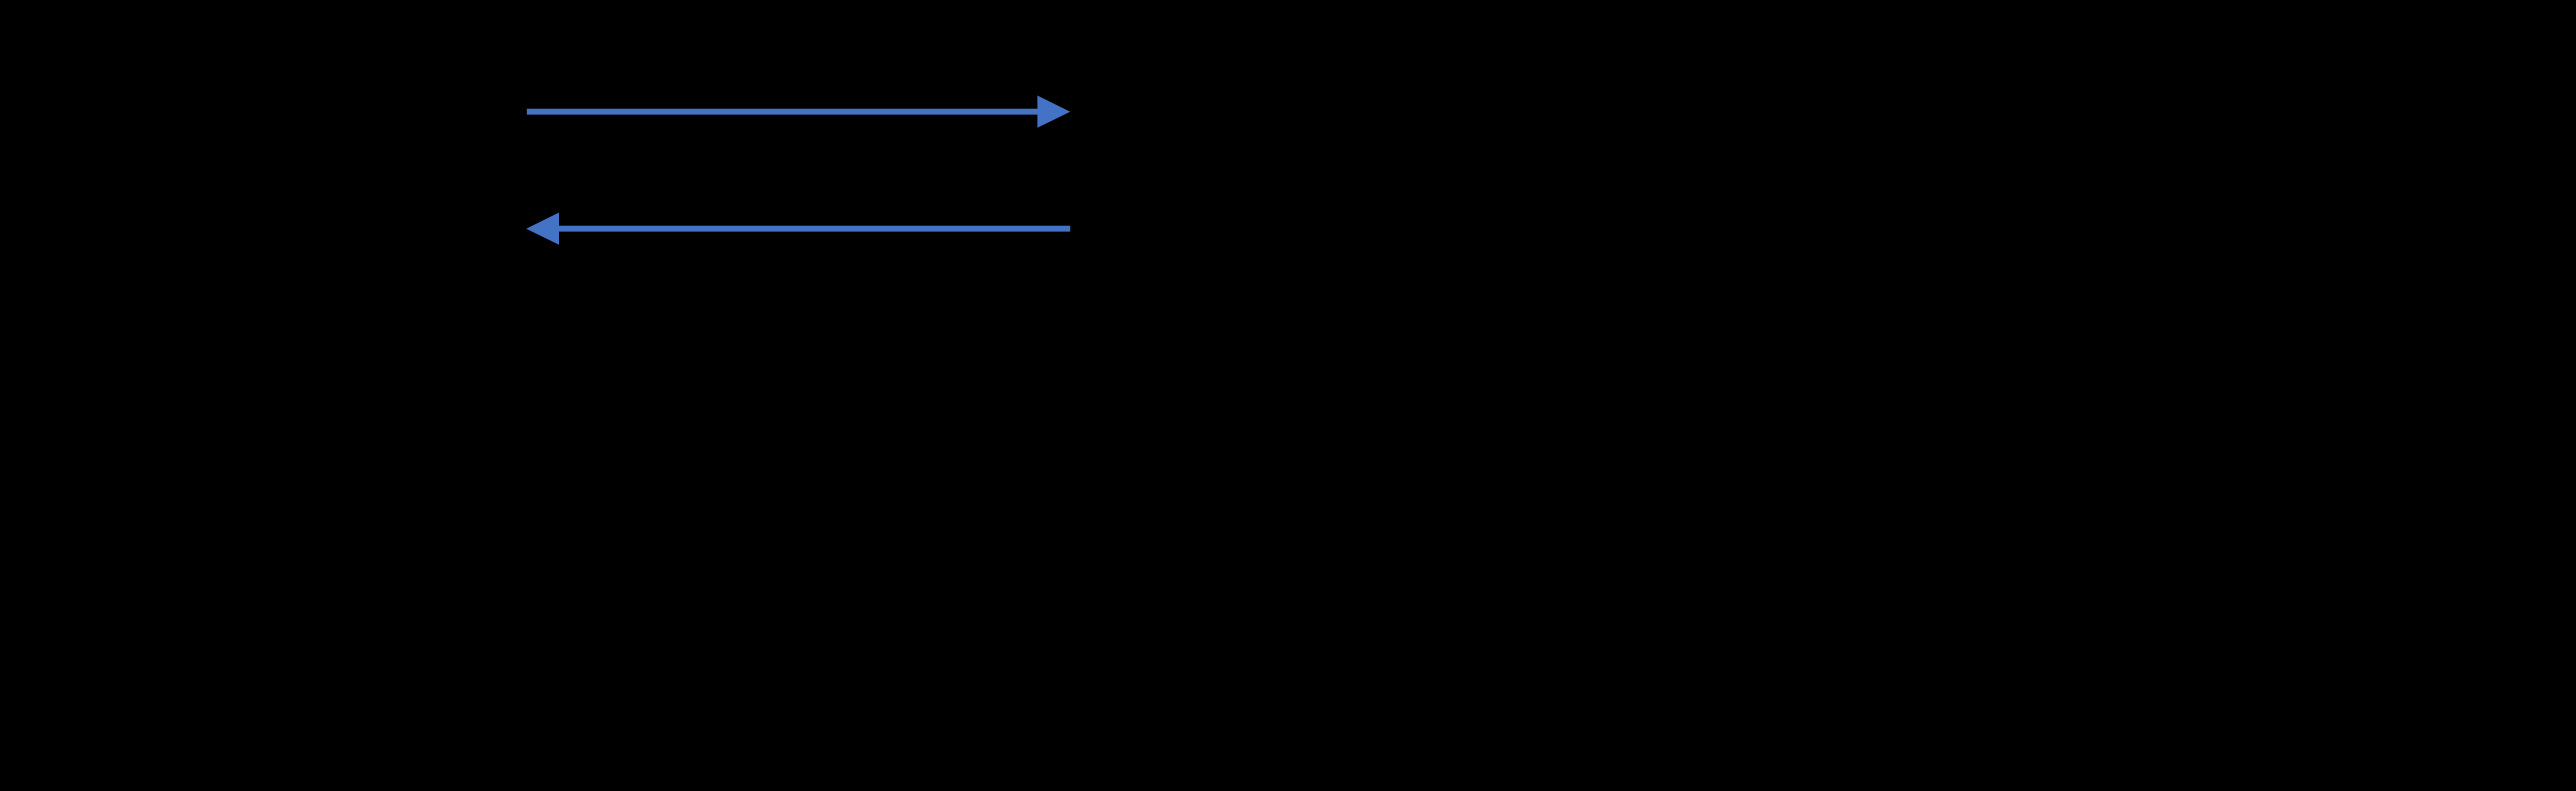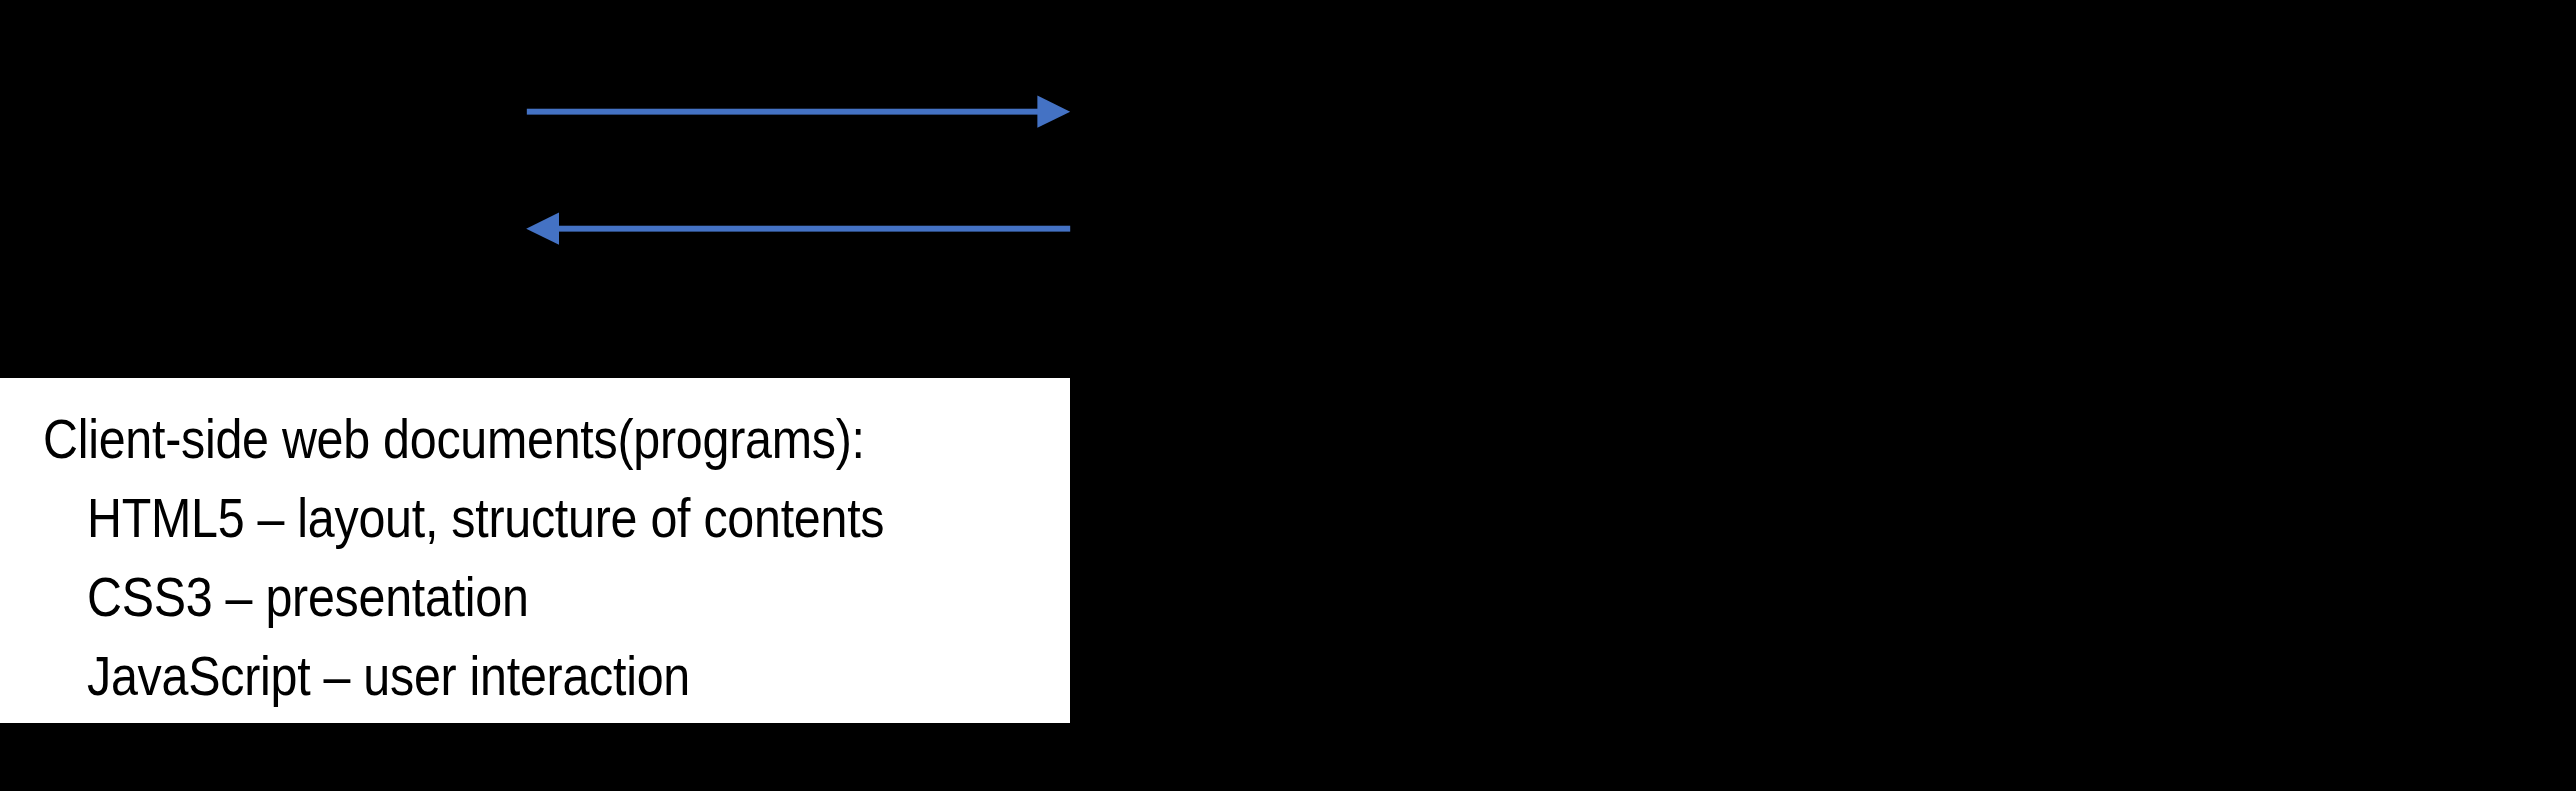--- a/index.html
+++ b/index.html
@@ -91,26 +91,15 @@
 
   <div class="arrow" id="arrow-left-wrap">
     <svg width="557" height="42" viewBox="0 0 845 64">
 
       <rect x="55" y="27" width="780" height="9" fill="#4472C4"></rect>
 
       <polygon points="56,7 6,31.5 56,56" fill="#4472C4"></polygon>
     </svg>
   </div>
 
-  <div id="text-panel">
-
-    <div class="text-line level-0">Client-side web documents(programs):</div>
-
-    <div class="text-line level-1">HTML5 – layout, structure of contents</div>
-
-    <div class="text-line level-1">CSS3 – presentation</div>
-
-    <div class="text-line level-1">JavaScript – user interaction</div>
-
-  </div>
 
 </div>
 
 
 </body></html>

